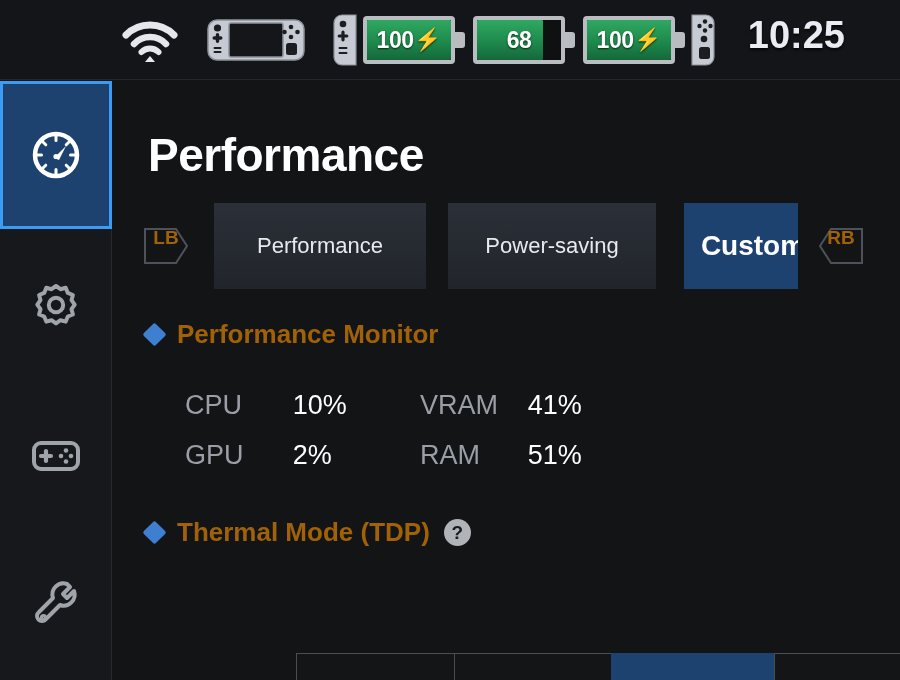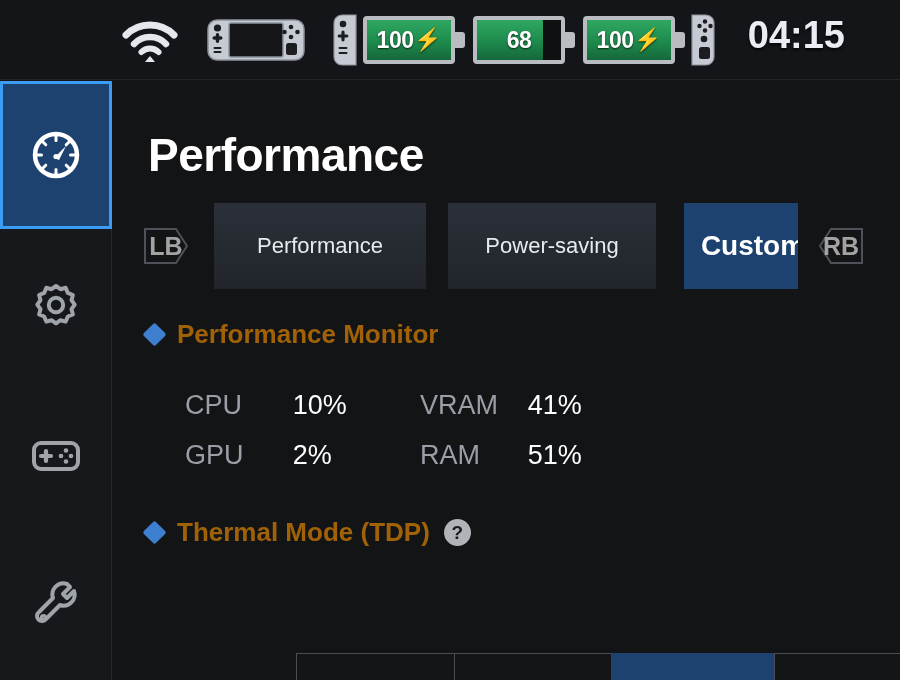--- a/index.html
+++ b/index.html
@@ -68,22 +68,22 @@
 
   .page-title{
     position:absolute; left:35px; top:47px;
     font-size:46px; font-weight:bold; color:#ffffff; letter-spacing:-0.5px;
   }
 
   
   .tabrow{ position:absolute; left:0; top:122px; width:787px; height:86px; }
   .bumper{
     position:absolute; top:24px; width:46px; height:38px;
-    color:#a3a3a3; font-size:25px; font-weight:bold;
-    display:flex; align-items:center; justify-content:center;
+    color:#a16207; font-size:19px; font-weight:bold;
+    display:flex; justify-content:center;
   }
   .bumper svg{ position:absolute; left:0; top:0; }
   .bumper span{ position:relative; z-index:2; }
   .bumper.lb{ left:30px; }
   .bumper.rb{ left:705px; }
   .tab{
     position:absolute; top:0; height:86px;
     background:linear-gradient(180deg,#2b2f38 0%,#262a31 50%,#21242b 100%);
     display:flex; align-items:center; justify-content:center; text-align:center;
     color:#e8eaee; font-size:22px; line-height:30px; padding:0 6px;
@@ -208,21 +208,21 @@
           <circle cx="16" cy="7.5" r="2.2" fill="#1b1d21"></circle>
           <circle cx="21.5" cy="12" r="2.2" fill="#1b1d21"></circle>
           <circle cx="16" cy="16.5" r="2.2" fill="#1b1d21"></circle>
           <circle cx="10.5" cy="12" r="2.2" fill="#1b1d21"></circle>
           <circle cx="15" cy="25" r="3.3" fill="#1b1d21"></circle>
           <rect x="10" y="33" width="11" height="12" rx="2.5" fill="#1b1d21"></rect>
         </svg>
       </div>
     </div>
 
-    <div class="tb-clock">04:15</div>
+    <div class="tb-clock">10:25</div>
   </div>
 
   <div class="sidebar">
 
     <div class="side-item active" style="top:0px">
       <svg class="side-ico" viewBox="0 0 56 56">
         <circle cx="28" cy="28" r="21" fill="none" stroke="#ffffff" stroke-width="4.5"></circle>
         <g stroke="#ffffff" stroke-width="3" stroke-linecap="round">
           <path d="M28 8.5 v5"></path>
             <path d="M28 42.5 v5"></path>

